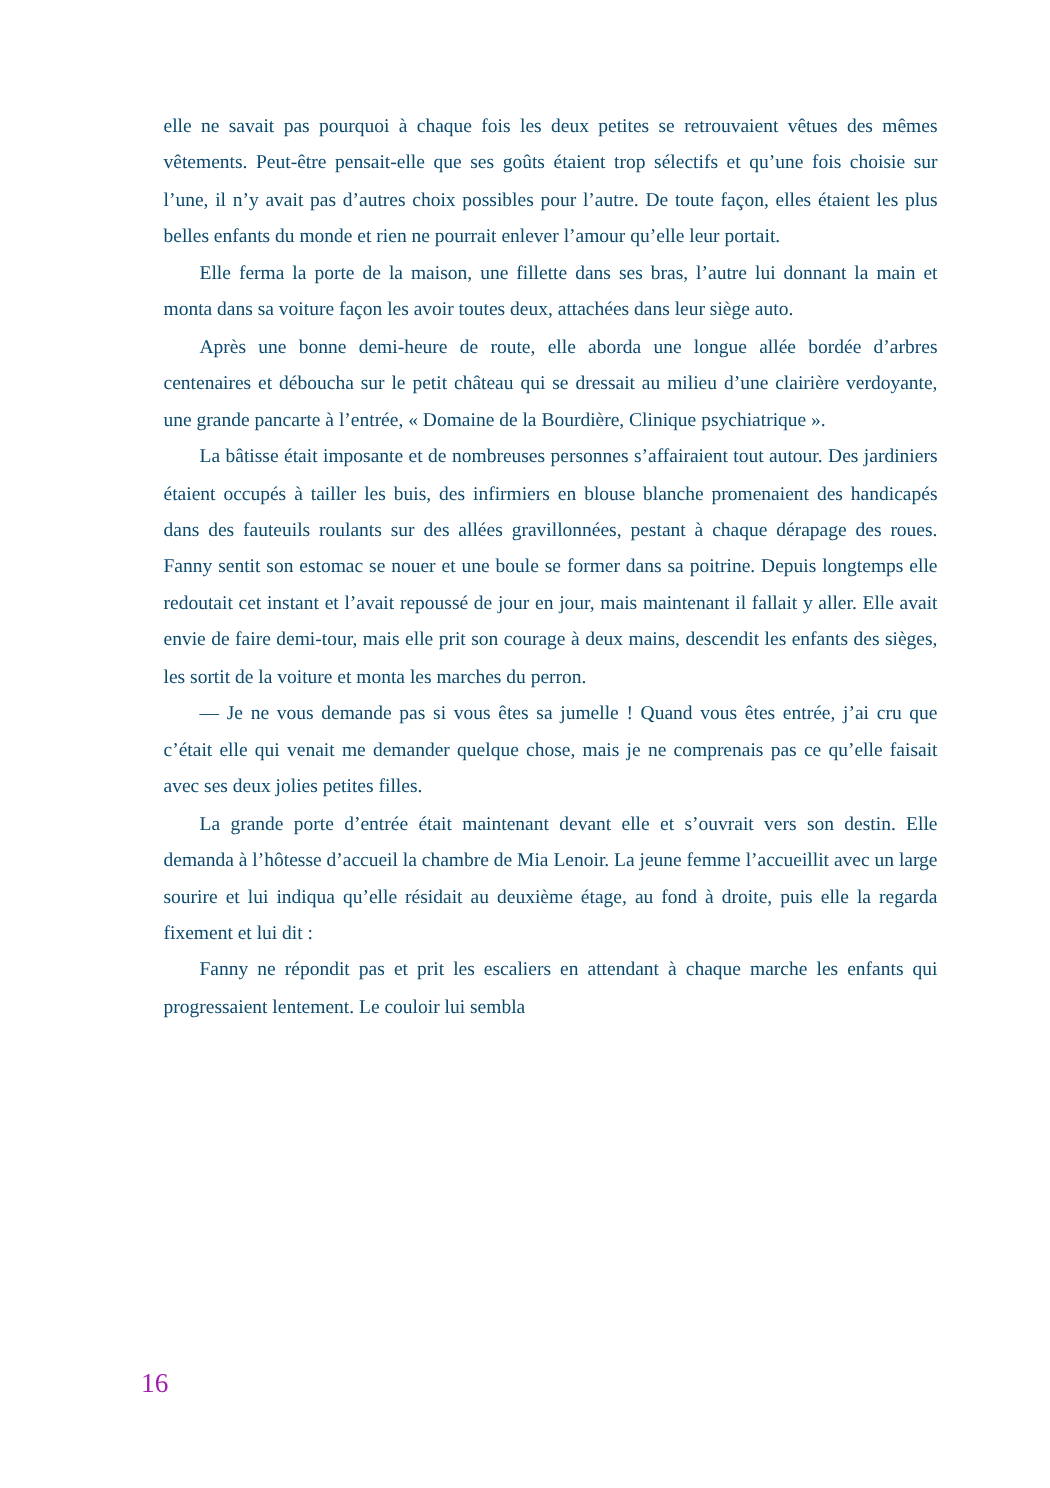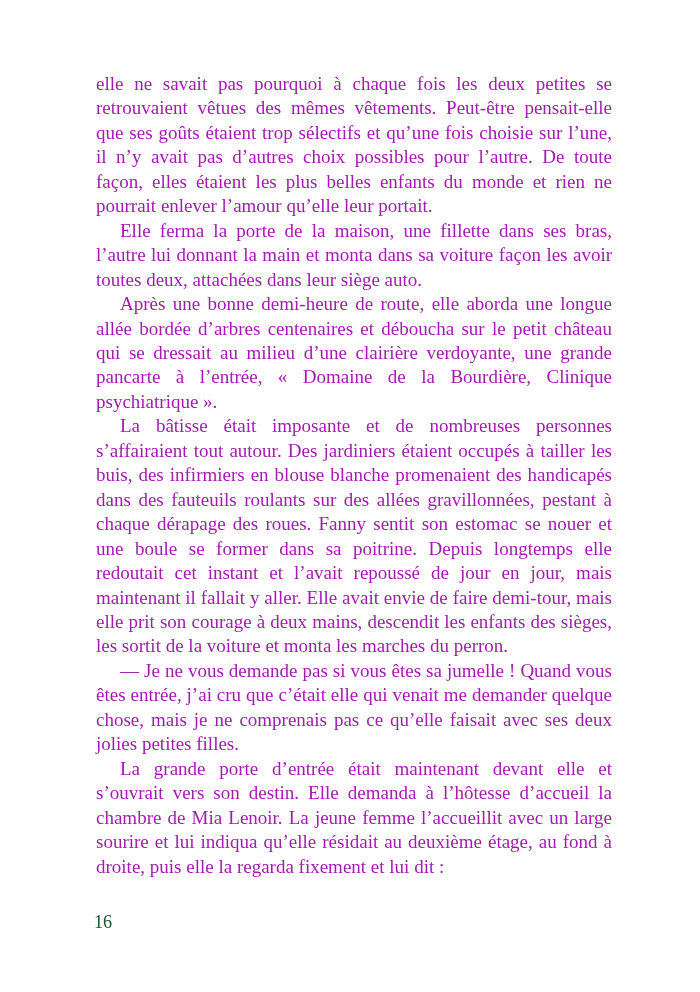--- a/index.html
+++ b/index.html
@@ -1,34 +1,35 @@
 <!DOCTYPE html>
 <html><head>
   <meta charset="utf-8">
   <style>
     html, body { margin:0; padding:0; background:#ffffff; }
     body { width:700px; height:992px; position:relative; overflow:hidden; }
     .page {
-      position:absolute; left:96px; top:72px; width:516px;
+      position:absolute; left:109px; top:72px; width:516px;
       font-family: "Liberation Serif", "DejaVu Serif", serif;
-      font-size:19px; line-height:24.45px; color:#a21caf;
+      font-size:13px; line-height:24.45px; color:#0c4a6e;
     }
     .para { margin:0; text-align:justify; text-indent:0; }
     .para.indent { text-indent:24px; }
     .page-number {
       position:absolute; left:94px; top:912px;
       font-family: "Liberation Serif", "DejaVu Serif", serif;
-      font-size:18.2px; color:#14532d;
+      font-size:18.2px; color:#a21caf;
     }
   </style>
 </head>
 <body>
 
 <div class="page">
   <p class="para">elle ne savait pas pourquoi à chaque fois les deux petites se retrouvaient vêtues des mêmes vêtements. Peut-être pensait-elle que ses goûts étaient trop sélectifs et qu’une fois choisie sur l’une, il n’y avait pas d’autres choix possibles pour l’autre. De toute façon, elles étaient les plus belles enfants du monde et rien ne pourrait enlever l’amour qu’elle leur portait.</p>
   <p class="para indent">Elle ferma la porte de la maison, une fillette dans ses bras, l’autre lui donnant la main et monta dans sa voiture façon les avoir toutes deux, attachées dans leur siège auto.</p>
   <p class="para indent">Après une bonne demi-heure de route, elle aborda une longue allée bordée d’arbres centenaires et déboucha sur le petit château qui se dressait au milieu d’une clairière verdoyante, une grande pancarte à l’entrée, « Domaine de la Bourdière, Clinique psychiatrique ».</p>
   <p class="para indent">La bâtisse était imposante et de nombreuses personnes s’affairaient tout autour. Des jardiniers étaient occupés à tailler les buis, des infirmiers en blouse blanche promenaient des handicapés dans des fauteuils roulants sur des allées gravillonnées, pestant à chaque dérapage des roues. Fanny sentit son estomac se nouer et une boule se former dans sa poitrine. Depuis longtemps elle redoutait cet instant et l’avait repoussé de jour en jour, mais maintenant il fallait y aller. Elle avait envie de faire demi-tour, mais elle prit son courage à deux mains, descendit les enfants des sièges, les sortit de la voiture et monta les marches du perron.</p>
   <p class="para indent">— Je ne vous demande pas si vous êtes sa jumelle ! Quand vous êtes entrée, j’ai cru que c’était elle qui venait me demander quelque chose, mais je ne comprenais pas ce qu’elle faisait avec ses deux jolies petites filles.</p>
   <p class="para indent">La grande porte d’entrée était maintenant devant elle et s’ouvrait vers son destin. Elle demanda à l’hôtesse d’accueil la chambre de Mia Lenoir. La jeune femme l’accueillit avec un large sourire et lui indiqua qu’elle résidait au deuxième étage, au fond à droite, puis elle la regarda fixement et lui dit :</p>
+  <p class="para indent">Fanny ne répondit pas et prit les escaliers en attendant à chaque marche les enfants qui progressaient lentement. Le couloir lui sembla</p>
 </div>
 
 <div class="page-number">16</div>
 
 </body></html>

